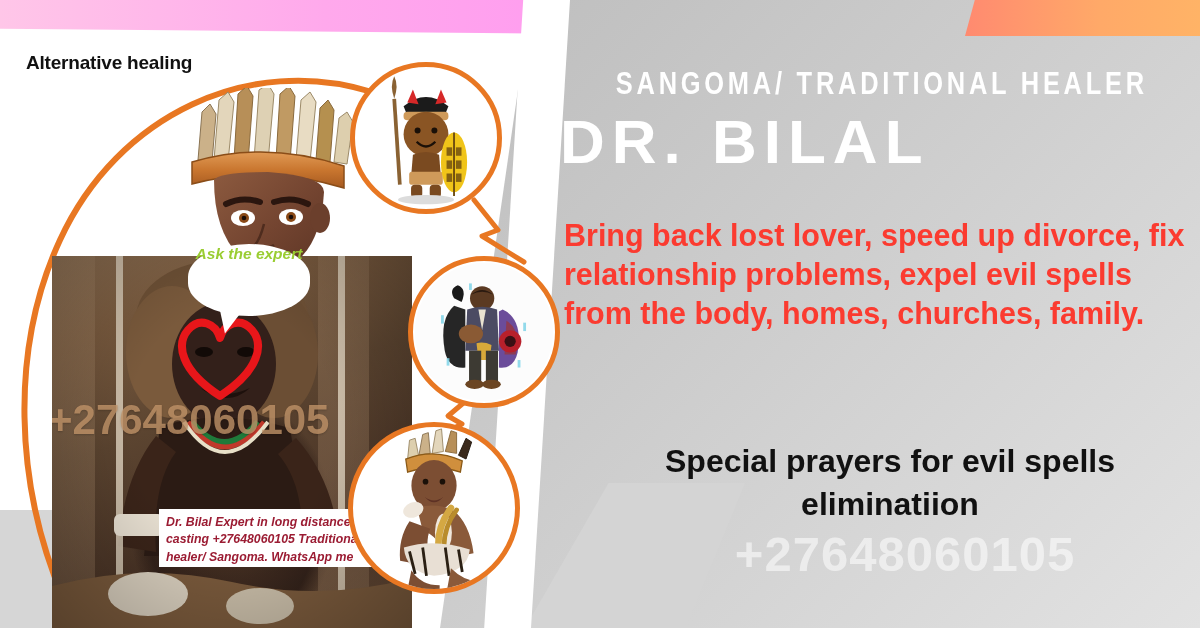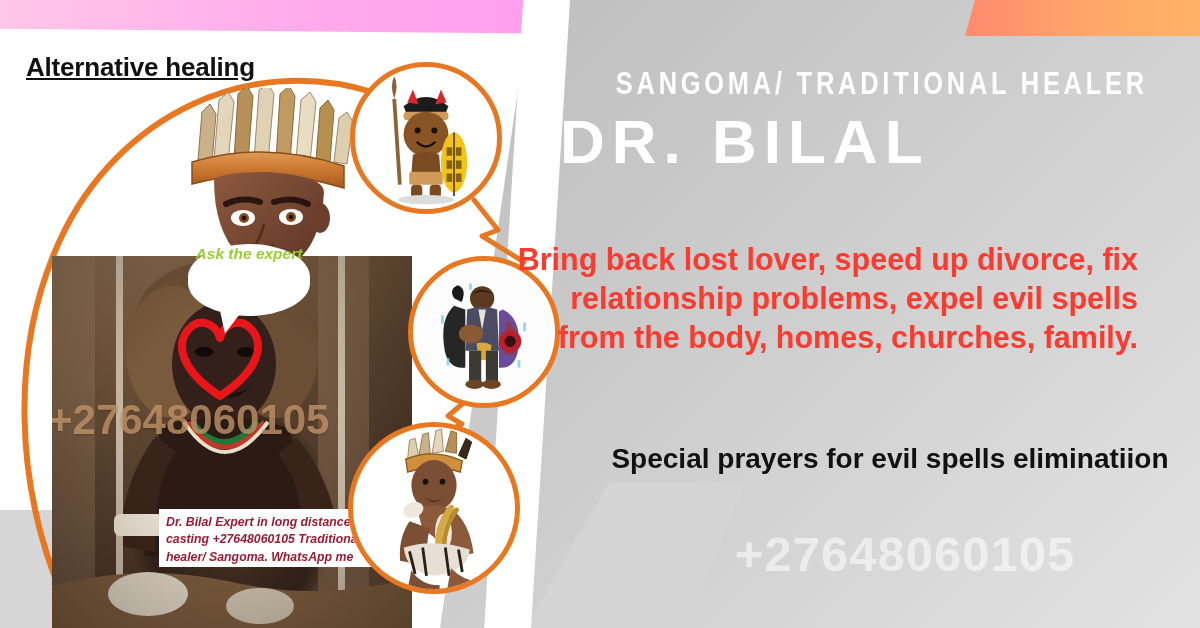--- a/index.html
+++ b/index.html
@@ -49,21 +49,21 @@
   .gray-wedge-c {
     position:absolute; left:440px; bottom:0; width:130px; height:628px;
     background:#ffffff;
     clip-path:polygon(64% 0, 100% 0, 70% 100%, 34% 100%);
     z-index:3;
   }
 
   
   .alt-heading {
     position:absolute; left:26px; top:52px; z-index:14;
-    font-size:26px; font-weight:bold; color:#111111; letter-spacing:-0.2px;text-decoration:underline;
+    font-size:19px; font-weight:bold; color:#111111; letter-spacing:-0.2px;
   }
 
   
   .big-arc { position:absolute; left:0px; top:40px; width:420px; height:560px; z-index:8; }
 
   
   .main-man { position:absolute; left:148px; top:88px; width:260px; height:220px; z-index:9; }
 
   
   .photo {
@@ -144,26 +144,26 @@
     font-size:31px; font-weight:bold; color:#ffffff;
     letter-spacing:4.6px; transform:scaleX(.82); transform-origin:center;
     white-space:nowrap;
   }
   .title {
     left:560px; top:106px; width:620px; text-align:left;
     font-size:62px; font-weight:bold; color:#ffffff; letter-spacing:7px;
     white-space:nowrap;
   }
   .redpara {
-    left:508px; top:216px; width:630px; text-align:right;
-    font-size:30.5px; font-weight:bold; color:#fb3b30; line-height:1.28;margin-top:24px;
+    left:564px; top:216px; width:630px; text-align:left;
+    font-size:30.5px; font-weight:bold; color:#fb3b30; line-height:1.28;
   }
   .blackpara {
     left:600px; top:440px; width:580px; text-align:center;
-    font-size:28px; font-weight:bold; color:#111111; line-height:1.33;
+    font-size:32px; font-weight:bold; color:#111111; line-height:1.33;
   }
   .phone-watermark {
     left:620px; top:526px; width:570px; text-align:center;
     font-size:49px; font-weight:bold; color:rgba(255,255,255,.55);
     letter-spacing:1px; white-space:nowrap; z-index:14;
   }
 </style>
 </head>
 <body>
 

